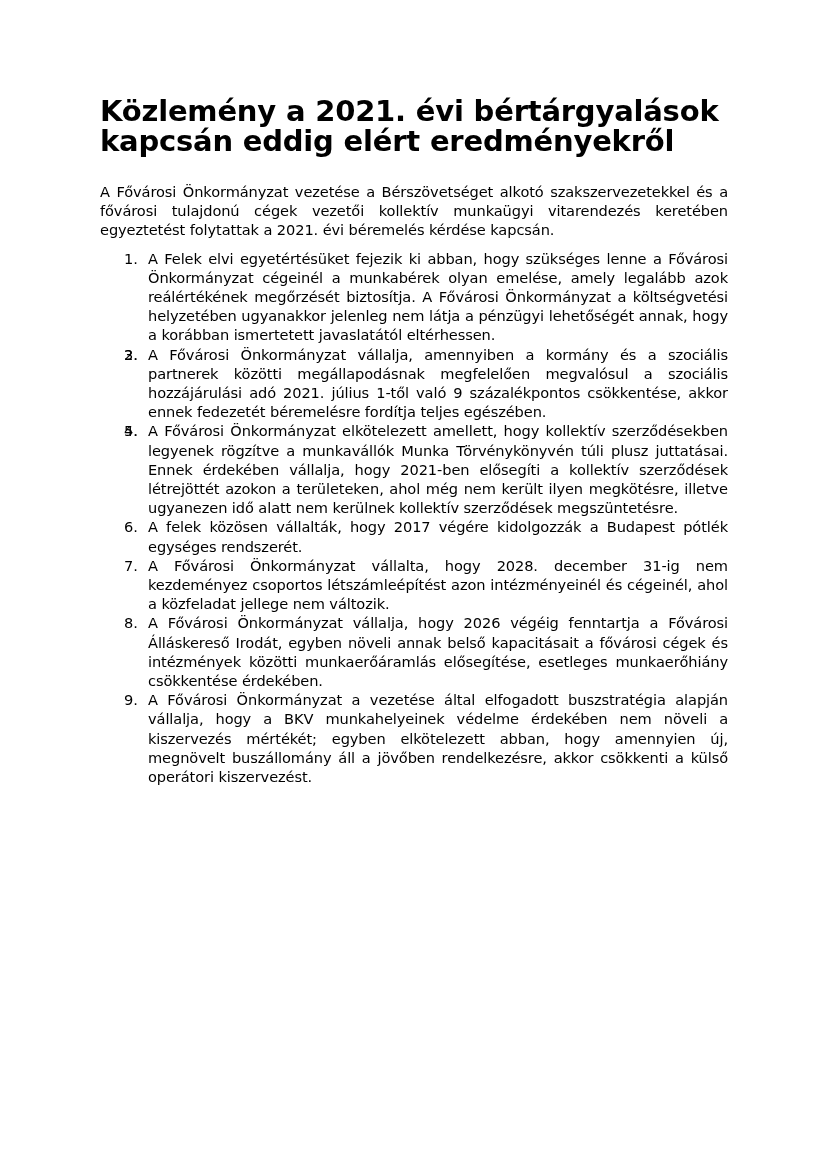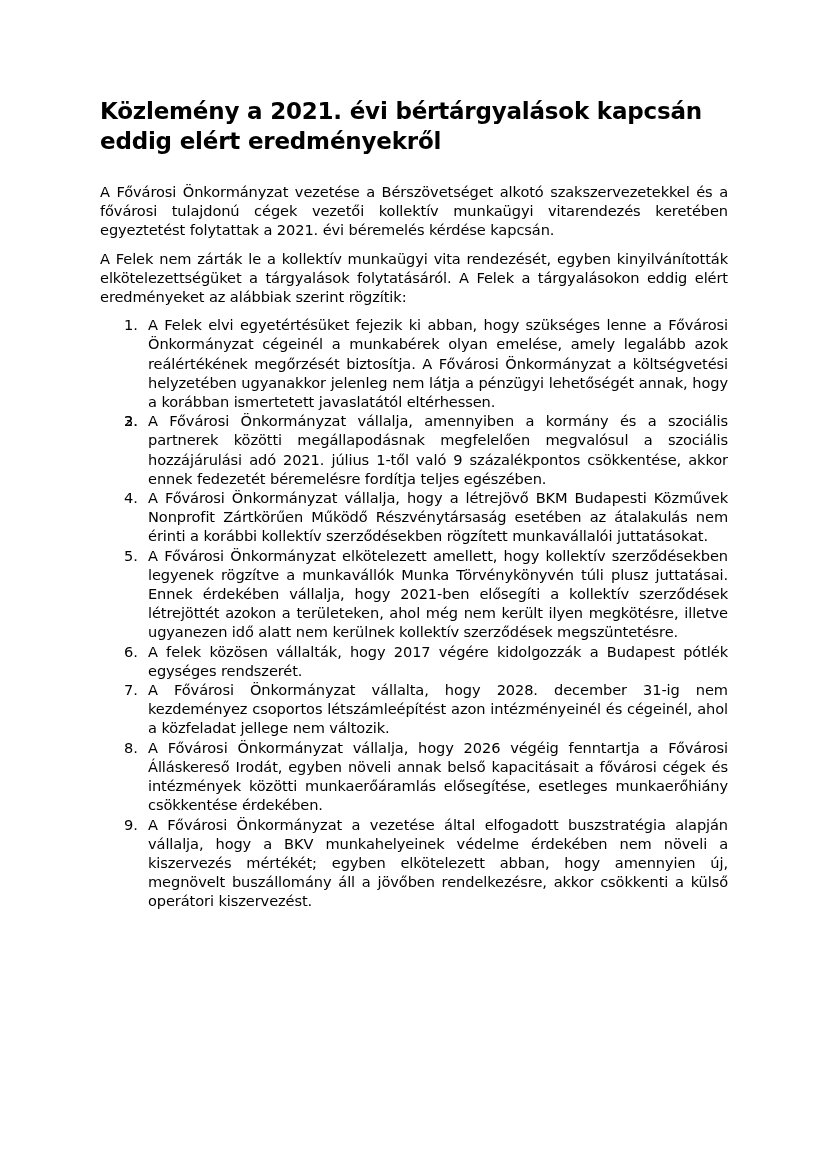--- a/index.html
+++ b/index.html
@@ -3,21 +3,21 @@
 <meta charset="utf-8">
 <style>
   html, body { margin: 0; padding: 0; background: #ffffff; }
   body { width: 826px; height: 1169px; position: relative; overflow: hidden; }
   .page {
     position: absolute; left: 100px; top: 96px; width: 628px;
     font-family: "DejaVu Sans", sans-serif; color: #000;
   }
   h1 {
     font-family: "DejaVu Sans", sans-serif; font-weight: bold;
-    font-size: 23px; line-height: 30px; margin: 0 0 26px 0; letter-spacing: -0.2px;
+    font-size: 29px; line-height: 30px; margin: 0 0 26px 0; letter-spacing: -0.2px;
   }
   p {
     font-size: 14.6px; line-height: 19.2px; margin: 0 0 9px 0;
     text-align: justify; letter-spacing: -0.1px;
   }
   ol {
     list-style: none; margin: 0 0 9px 0; padding: 0;
   }
   ol li {
     position: relative; padding-left: 48px;
@@ -28,27 +28,26 @@
   }
   .last { text-align-last: justify; }
 </style>
 </head>
 <body>
 
 <div class="page">
   <h1>Közlemény a 2021. évi bértárgyalások kapcsán eddig elért eredményekről</h1>
 
   <p>A Fővárosi Önkormányzat vezetése a Bérszövetséget alkotó szakszervezetekkel és a fővárosi tulajdonú cégek vezetői kollektív munkaügyi vitarendezés keretében egyeztetést folytattak a 2021. évi béremelés kérdése kapcsán.</p>
-  <p>A Felek nem zárták le a kollektív munkaügyi vita rendezését, egyben kinyilvánították elkötelezettségüket a tárgyalások folytatásáról. A Felek a tárgyalásokon eddig elért eredményeket az alábbiak szerint rögzítik:</p>
 
   <ol>
     <li><span class="num">1.</span><span>A Felek elvi egyetértésüket fejezik ki abban, hogy szükséges lenne a Fővárosi Önkormányzat cégeinél a munkabérek olyan emelése, amely legalább azok reálértékének megőrzését biztosítja. A Fővárosi Önkormányzat a költségvetési helyzetében ugyanakkor jelenleg nem látja a pénzügyi lehetőségét annak, hogy a korábban ismertetett javaslatától eltérhessen.</span></li>
     <li><span class="num">2.</span></li>
     <li><span class="num">3.</span><span>A Fővárosi Önkormányzat vállalja, amennyiben a kormány és a szociális partnerek közötti megállapodásnak megfelelően megvalósul a szociális hozzájárulási adó 2021. július 1-től való 9 százalékpontos csökkentése, akkor ennek fedezetét béremelésre fordítja teljes egészében.</span></li>
-    <li><span class="num">4.</span><span>A Fővárosi Önkormányzat vállalja, hogy a létrejövő BKM Budapesti Közművek Nonprofit Zártkörűen Működő Részvénytársaság esetében az átalakulás nem érinti a korábbi kollektív szerződésekben rögzített munkavállalói juttatásokat.</span></li>
+    <li><span class="num">4.</span></li>
     <li><span class="num">5.</span><span>A Fővárosi Önkormányzat  elkötelezett amellett, hogy kollektív szerződésekben legyenek rögzítve a munkavállók Munka Törvénykönyvén túli plusz juttatásai. Ennek érdekében vállalja, hogy 2021-ben elősegíti a kollektív szerződések létrejöttét azokon a területeken, ahol még nem került ilyen megkötésre, illetve ugyanezen idő alatt nem kerülnek kollektív szerződések megszüntetésre.</span></li>
     <li><span class="num">6.</span><span>A felek közösen vállalták, hogy 2017 végére kidolgozzák a Budapest pótlék egységes rendszerét.</span></li>
     <li><span class="num">7.</span><span>A Fővárosi Önkormányzat vállalta, hogy 2028. december 31-ig nem kezdeményez csoportos létszámleépítést azon intézményeinél és cégeinél, ahol a közfeladat jellege nem változik.</span></li>
     <li><span class="num">8.</span><span>A Fővárosi Önkormányzat vállalja, hogy 2026 végéig fenntartja a Fővárosi Álláskereső Irodát, egyben növeli annak belső kapacitásait a fővárosi cégek és intézmények közötti munkaerőáramlás elősegítése, esetleges munkaerőhiány csökkentése érdekében.</span></li>
     <li><span class="num">9.</span><span>A Fővárosi Önkormányzat a vezetése által elfogadott buszstratégia alapján vállalja, hogy a BKV munkahelyeinek védelme érdekében nem növeli a kiszervezés mértékét; egyben elkötelezett abban, hogy amennyien új, megnövelt buszállomány áll a jövőben rendelkezésre, akkor csökkenti a külső operátori kiszervezést.</span></li>
   </ol>
 
 </div>
 
 </body></html>

